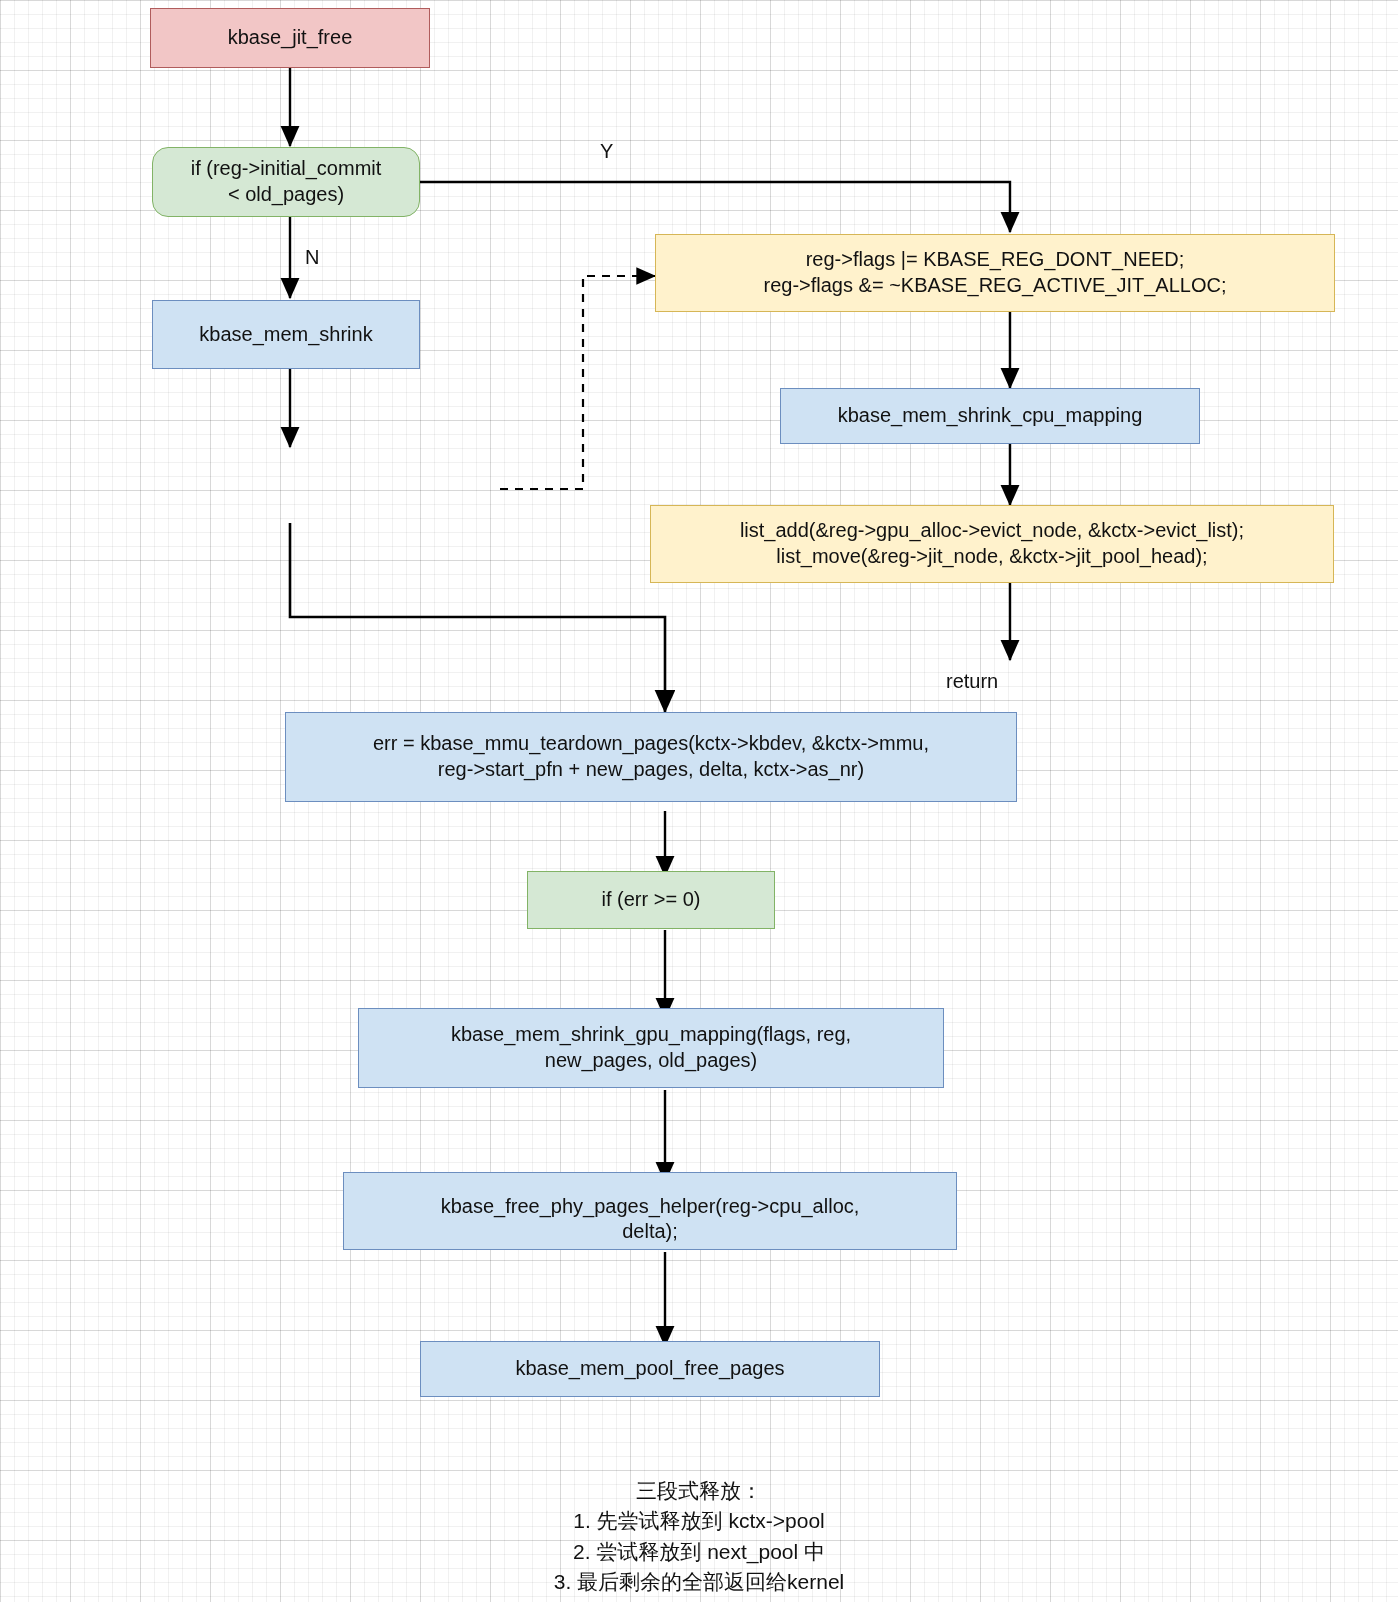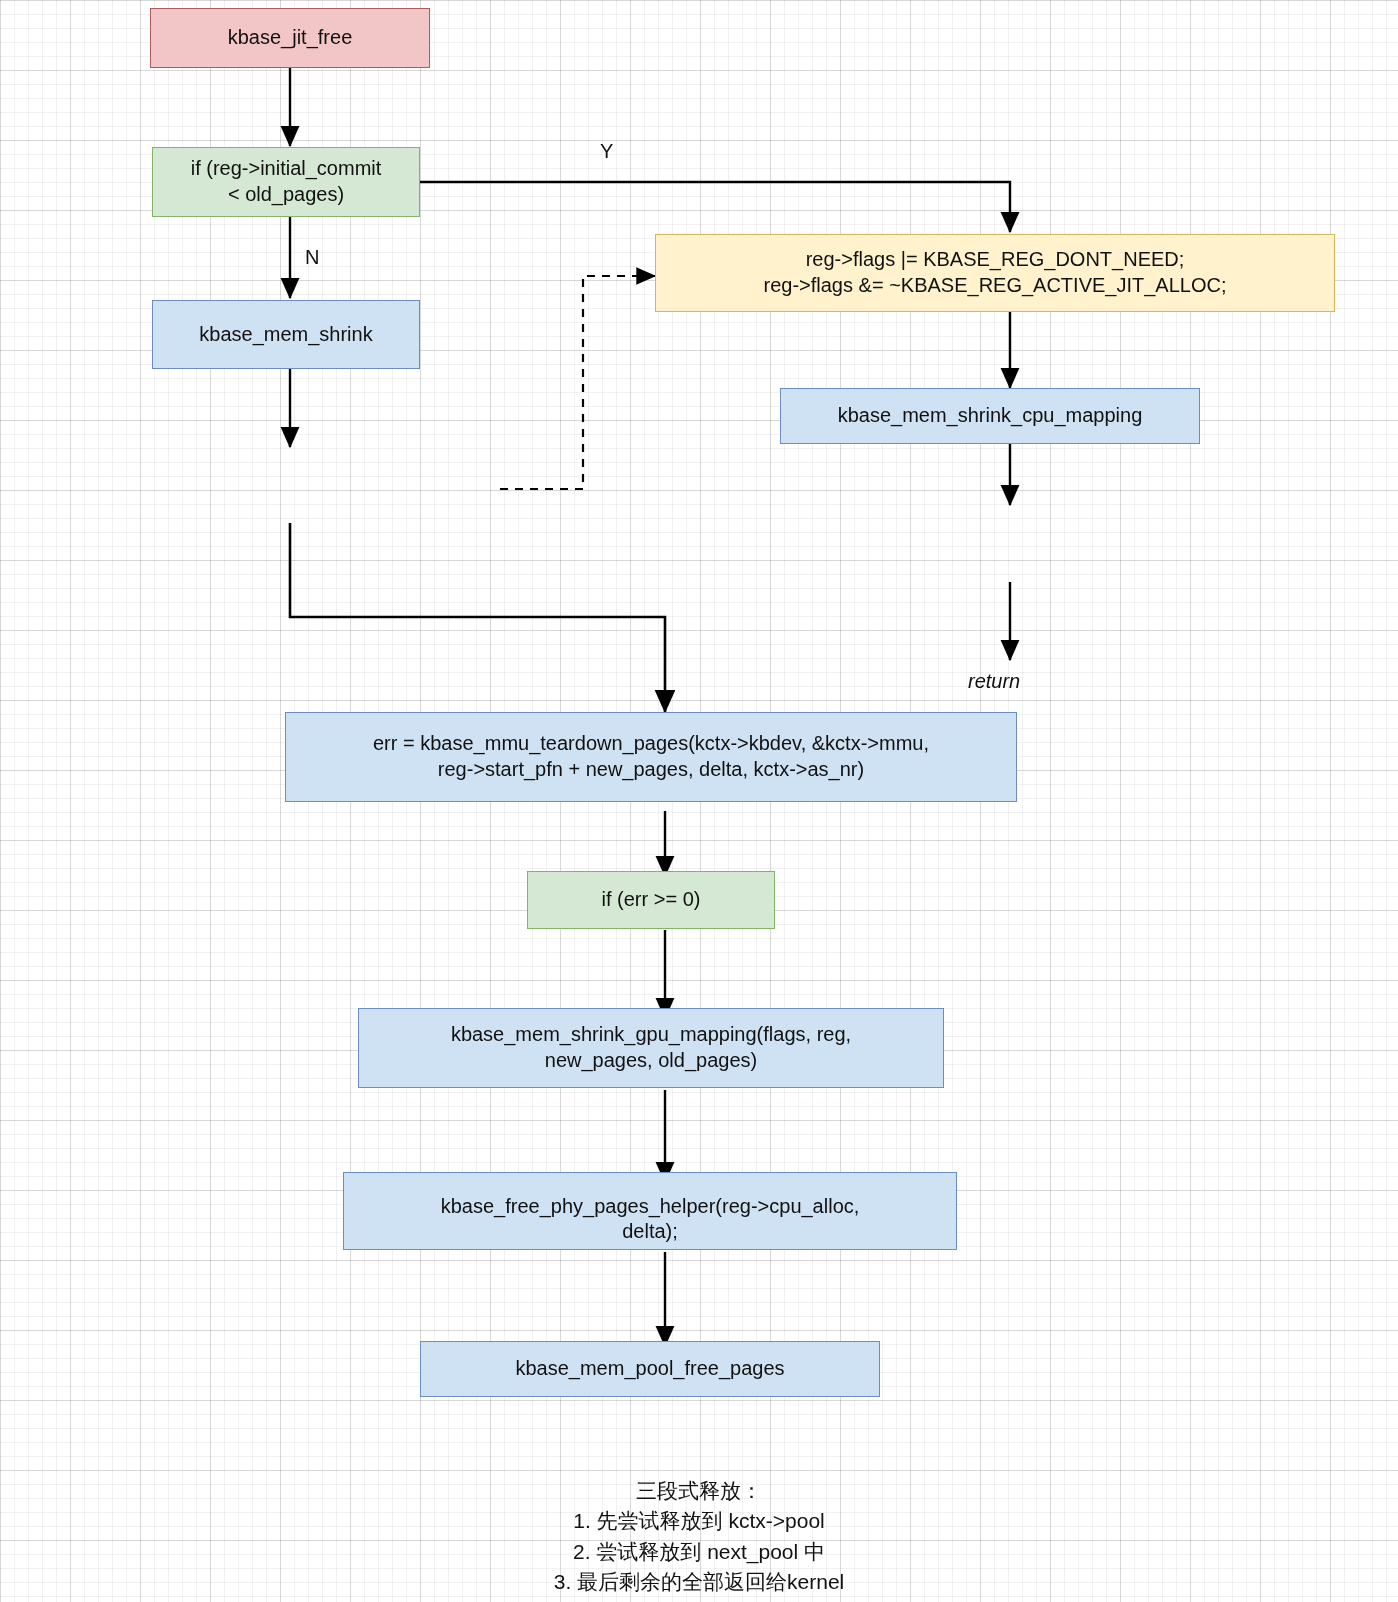--- a/index.html
+++ b/index.html
@@ -101,39 +101,43 @@
 
     <path d="M665,1090 L665,1182" stroke="#000" stroke-width="2.4" fill="none" marker-end="url(#arrow)"></path>
 
     <path d="M665,1252 L665,1346" stroke="#000" stroke-width="2.4" fill="none" marker-end="url(#arrow)"></path>
   </svg>
 
   <div class="node n-red" style="left:150px; top:8px; width:280px; height:60px;">
     <span>kbase_jit_free</span>
   </div>
 
-  <div class="node n-green" style="left:152px; top:147px; width:268px; height:70px;">
+  <div class="node n-green" style="left:152px; top:147px; width:268px; height:70px;border-radius:16px;">
     <span>if (reg-&gt;initial_commit
 &lt; old_pages)</span>
   </div>
 
   <div class="node n-blue" style="left:152px; top:300px; width:268px; height:69px;">
     <span>kbase_mem_shrink</span>
   </div>
 
 
   <div class="node n-yellow" style="left:655px; top:234px; width:680px; height:78px;">
     <span>reg-&gt;flags |= KBASE_REG_DONT_NEED;
 reg-&gt;flags &amp;= ~KBASE_REG_ACTIVE_JIT_ALLOC;</span>
   </div>
 
   <div class="node n-blue" style="left:780px; top:388px; width:420px; height:56px;">
     <span>kbase_mem_shrink_cpu_mapping</span>
   </div>
 
+  <div class="node n-yellow" style="left:650px; top:505px; width:684px; height:78px;">
+    <span>list_add(&amp;reg-&gt;gpu_alloc-&gt;evict_node, &amp;kctx-&gt;evict_list);
+list_move(&amp;reg-&gt;jit_node, &amp;kctx-&gt;jit_pool_head);</span>
+  </div>
 
   <div class="node n-blue" style="left:285px; top:712px; width:732px; height:90px;">
     <span>err = kbase_mmu_teardown_pages(kctx-&gt;kbdev, &amp;kctx-&gt;mmu,
 reg-&gt;start_pfn + new_pages, delta, kctx-&gt;as_nr)</span>
   </div>
 
   <div class="node n-green" style="left:527px; top:871px; width:248px; height:58px;text-align:center;">
     <span>if (err &gt;= 0)</span>
   </div>
 
@@ -146,20 +150,20 @@
     <span>kbase_free_phy_pages_helper(reg-&gt;cpu_alloc,
 delta);</span>
   </div>
 
   <div class="node n-blue" style="left:420px; top:1333px; width:460px; height:56px;margin-top:8px;">
     <span>kbase_mem_pool_free_pages</span>
   </div>
 
   <div class="edge-label" style="left:600px; top:140px;">Y</div>
   <div class="edge-label" style="left:305px; top:246px;">N</div>
-  <div class="edge-label" style="left:968px; top:670px;font-style:italic;">return</div>
+  <div class="edge-label" style="left:946px; top:670px;">return</div>
 
   <div class="note" style="left:349px; top:1430px; width:700px;">三段式释放：
 1. 先尝试释放到 kctx-&gt;pool
 2. 尝试释放到 next_pool 中
 3. 最后剩余的全部返回给kernel</div>
 
 </div>
 
 </body></html>

